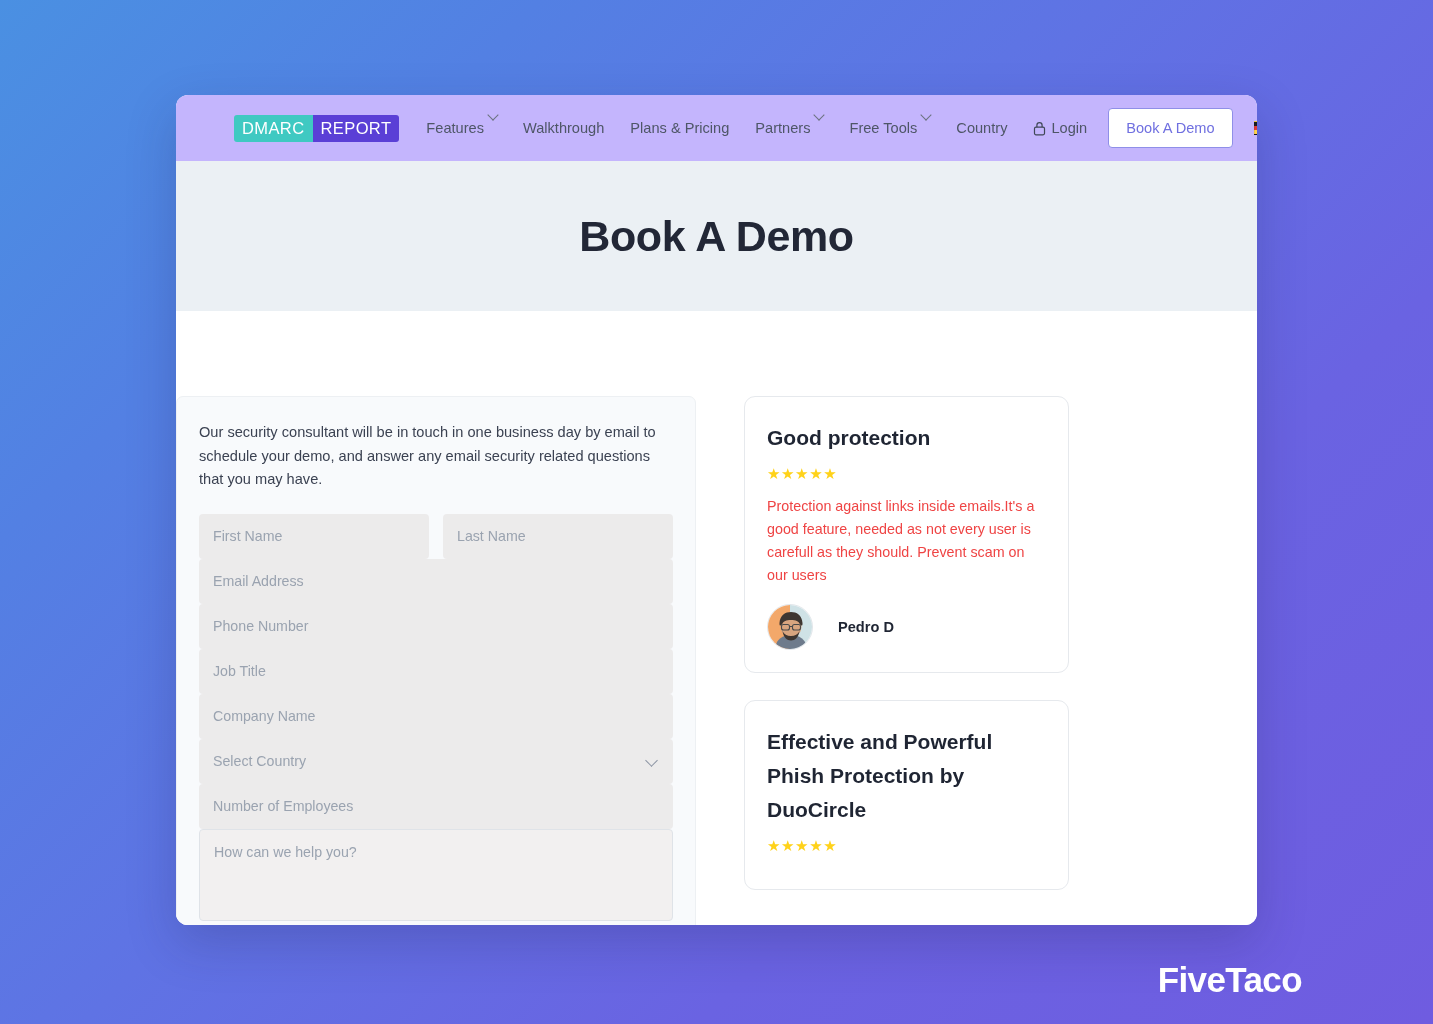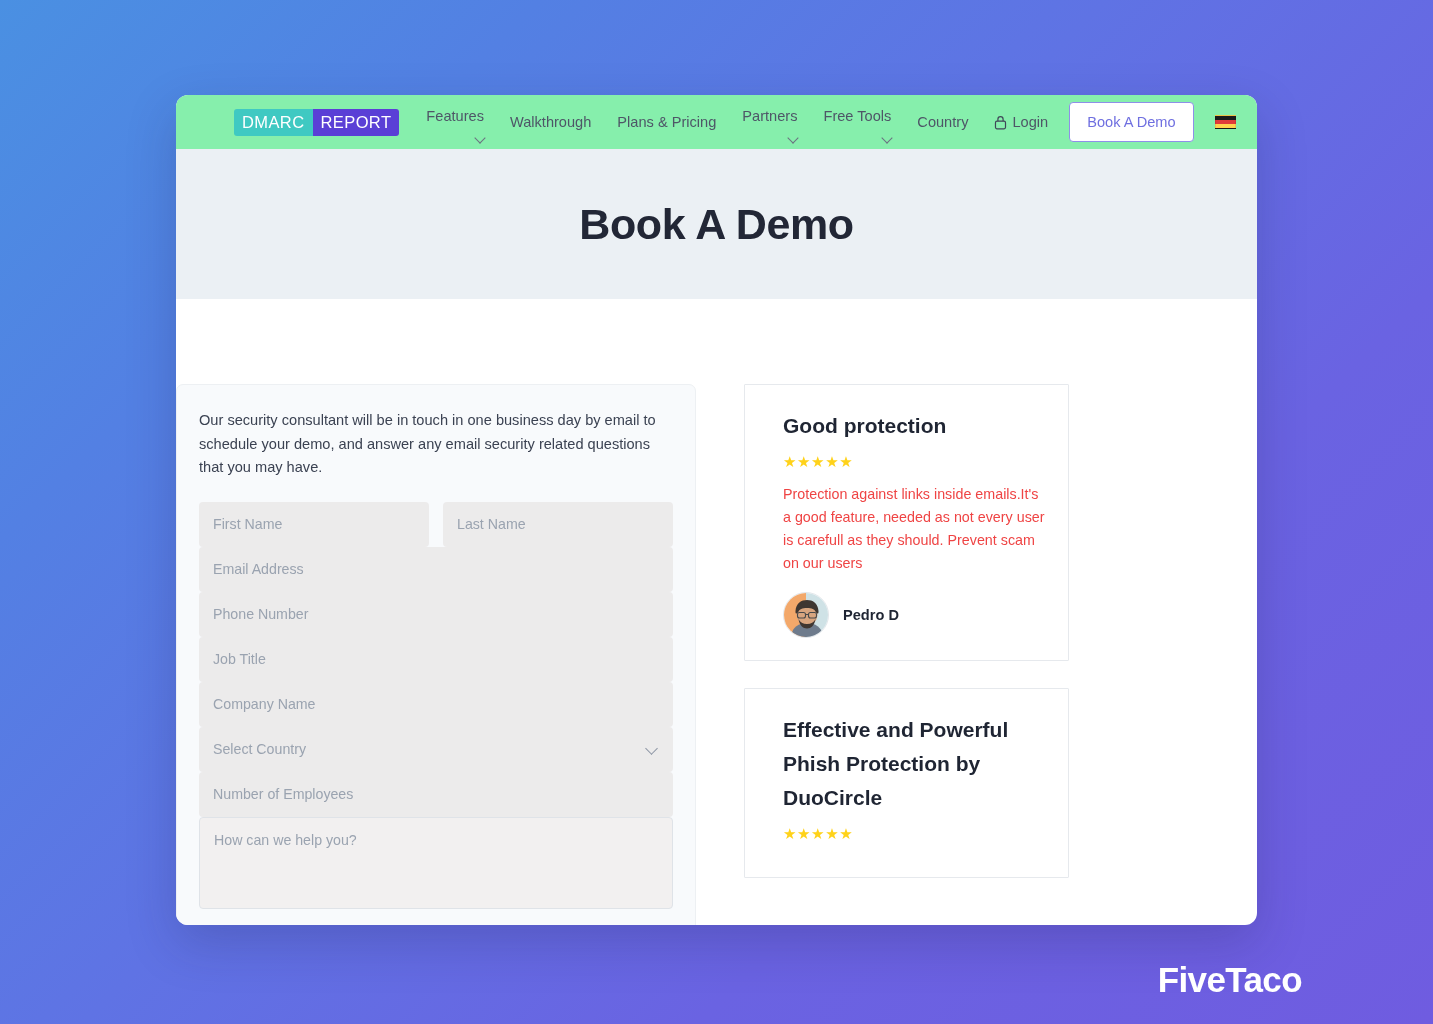--- a/index.html
+++ b/index.html
@@ -30,25 +30,25 @@
     width: 1081px;
     height: 830px;
     background: #ffffff;
     border-radius: 12px;
     overflow: hidden;
     box-shadow: 0 18px 50px rgba(30, 30, 80, .22);
   }
 
   
   .navbar {
-    height: 54px;
+    height: 66px;
     display: flex;
     align-items: center;
     padding: 0 24px 0 58px;
-    background: #86efac;
+    background: #c4b5fd;
     gap: 0;
   }
 
   .logo {
     display: flex;
     align-items: center;
     border-radius: 3px;
     overflow: hidden;
     height: 27px;
     flex: none;
@@ -71,25 +71,24 @@
     display: flex;
     align-items: center;
     gap: 0;
   }
   .nav-link {
     color: #4e5667;
     font-size: 14.6px;
     padding: 0 13px;
     line-height: 30px;
     display: inline-flex;
-    align-items: flex-end;
+    align-items: flex-start;
     gap: 5px;
     cursor: pointer;
     white-space: nowrap;
-    flex-direction: column;
   }
   .chev {
     display: inline-block;
     width: 8px; height: 8px;
     border-right: 1.4px solid #6b7280;
     border-bottom: 1.4px solid #6b7280;
     transform: translateY(-2px) rotate(45deg);
   }
 
   .nav-login {
@@ -205,22 +204,22 @@
     resize: none;
     outline: none;
   }
   .textarea::placeholder { color: #9aa3b0; }
 
   
   .testimonials { width: 325px; flex: none; }
   .tcard {
     background: #ffffff;
     border: 1px solid #e6e9ed;
-    border-radius: 1px;
-    padding: 24px 22px 22px 38px;
+    border-radius: 11px;
+    padding: 24px 22px 22px 22px;
     margin-bottom: 27px;
   }
   .tcard h3 {
     font-size: 21px;
     font-weight: 700;
     color: #1f2533;
     line-height: 1.62;
     margin-bottom: 11px;
   }
   .stars {
@@ -229,21 +228,21 @@
     letter-spacing: .6px;
     margin-bottom: 14px;
     line-height: 1;
   }
   .tbody {
     font-size: 14.3px;
     line-height: 1.62;
     color: #ef4444;
     margin-bottom: 16px;
   }
-  .tfoot { display: flex; align-items: center; gap: 14px; }
+  .tfoot { display: flex; align-items: center; gap: 25px; }
   .avatar {
     width: 46px; height: 46px;
     border-radius: 50%;
     overflow: hidden;
     flex: none;
     border: 1px solid #e2e6ea;
   }
   .tname { font-size: 14.6px; font-weight: 700; color: #1f2533; }
 
   

